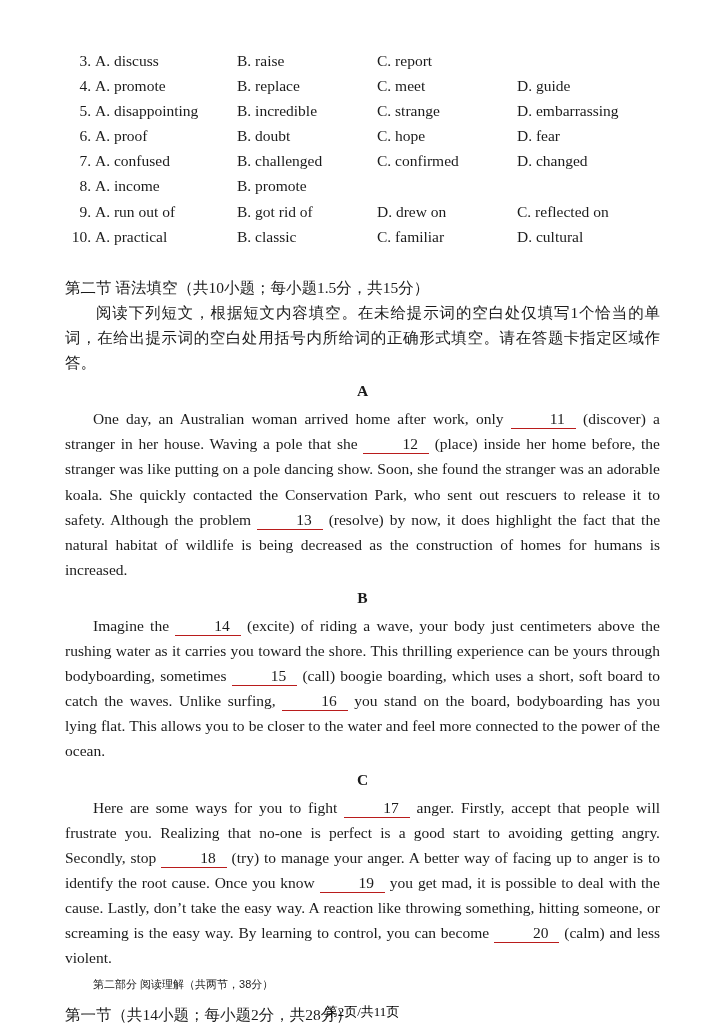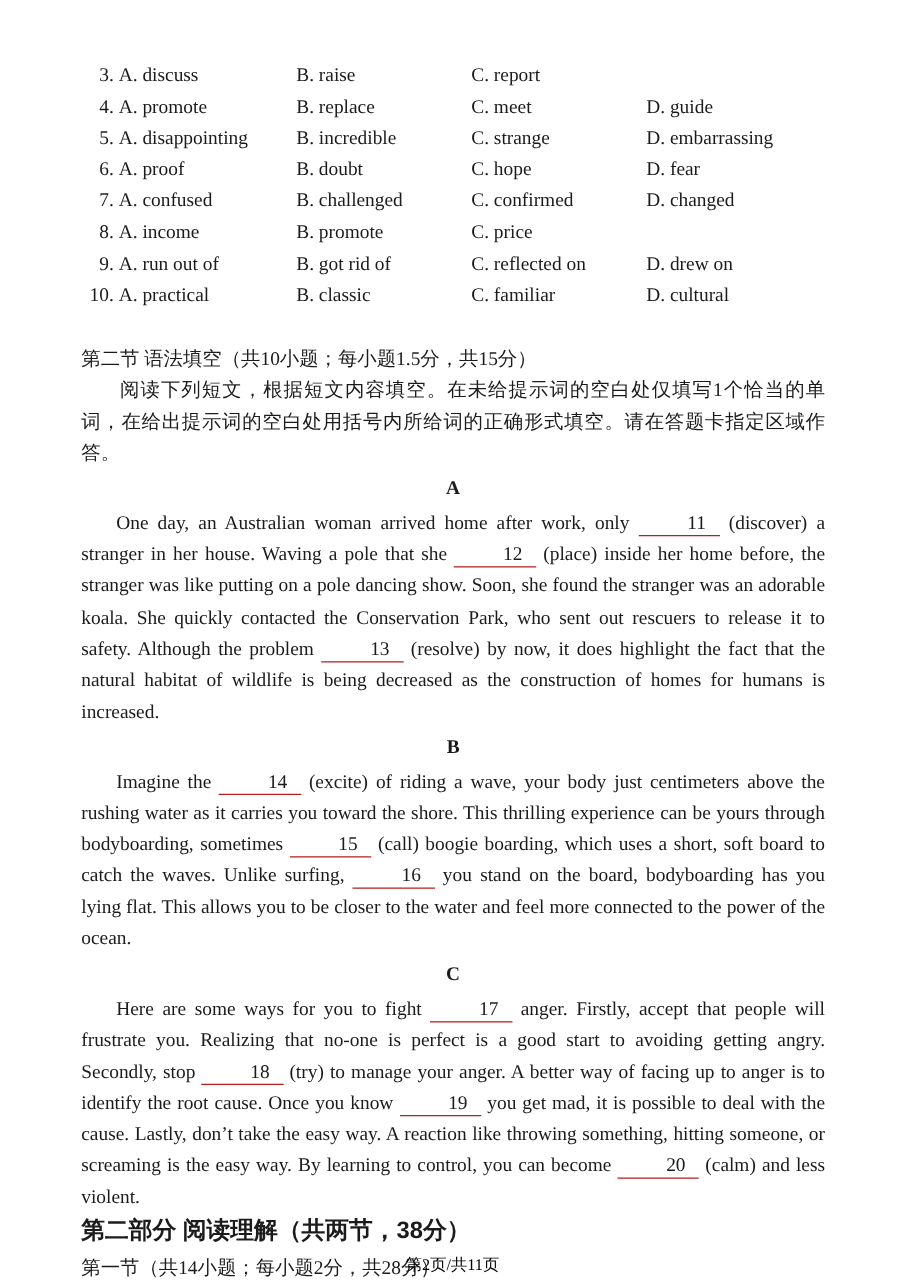--- a/index.html
+++ b/index.html
@@ -47,23 +47,24 @@
   .blank {
     display: inline-block;
     padding: 0 11px;
     border-bottom: 1px solid #b91c1c;
     line-height: 18px;
     text-align: center;
   }
 
   .part-heading {
     font-family: "Liberation Sans", "DejaVu Sans", sans-serif;
-    font-weight: bold;
-    font-size: 19px;
+    font-weight: normal;
+    font-size: 11px;
     margin-top: 2px;
+    margin-left: 28px;
   }
   .sub-heading { margin-top: 5px; }
 
   .footer {
     position: absolute;
     top: 999px;
     left: 0;
     width: 100%;
     text-align: center;
     font-size: 13px;
@@ -108,28 +109,27 @@
         <span class="opt-num">7.</span>
         <span class="opt-cell">A. confused</span>
         <span class="opt-cell">B. challenged</span>
         <span class="opt-cell">C. confirmed</span>
         <span class="opt-cell">D. changed</span>
       </div>
       <div class="opt-row">
         <span class="opt-num">8.</span>
         <span class="opt-cell">A. income</span>
         <span class="opt-cell">B. promote</span>
-        <span class="opt-cell">C. price</span>
       </div>
       <div class="opt-row">
         <span class="opt-num">9.</span>
         <span class="opt-cell">A. run out of</span>
         <span class="opt-cell">B. got rid of</span>
+        <span class="opt-cell">D. drew on</span>
         <span class="opt-cell">C. reflected on</span>
-        <span class="opt-cell">D. drew on</span>
       </div>
       <div class="opt-row">
         <span class="opt-num">10.</span>
         <span class="opt-cell">A. practical</span>
         <span class="opt-cell">B. classic</span>
         <span class="opt-cell">C. familiar</span>
         <span class="opt-cell">D. cultural</span>
       </div>
     </div>
 

